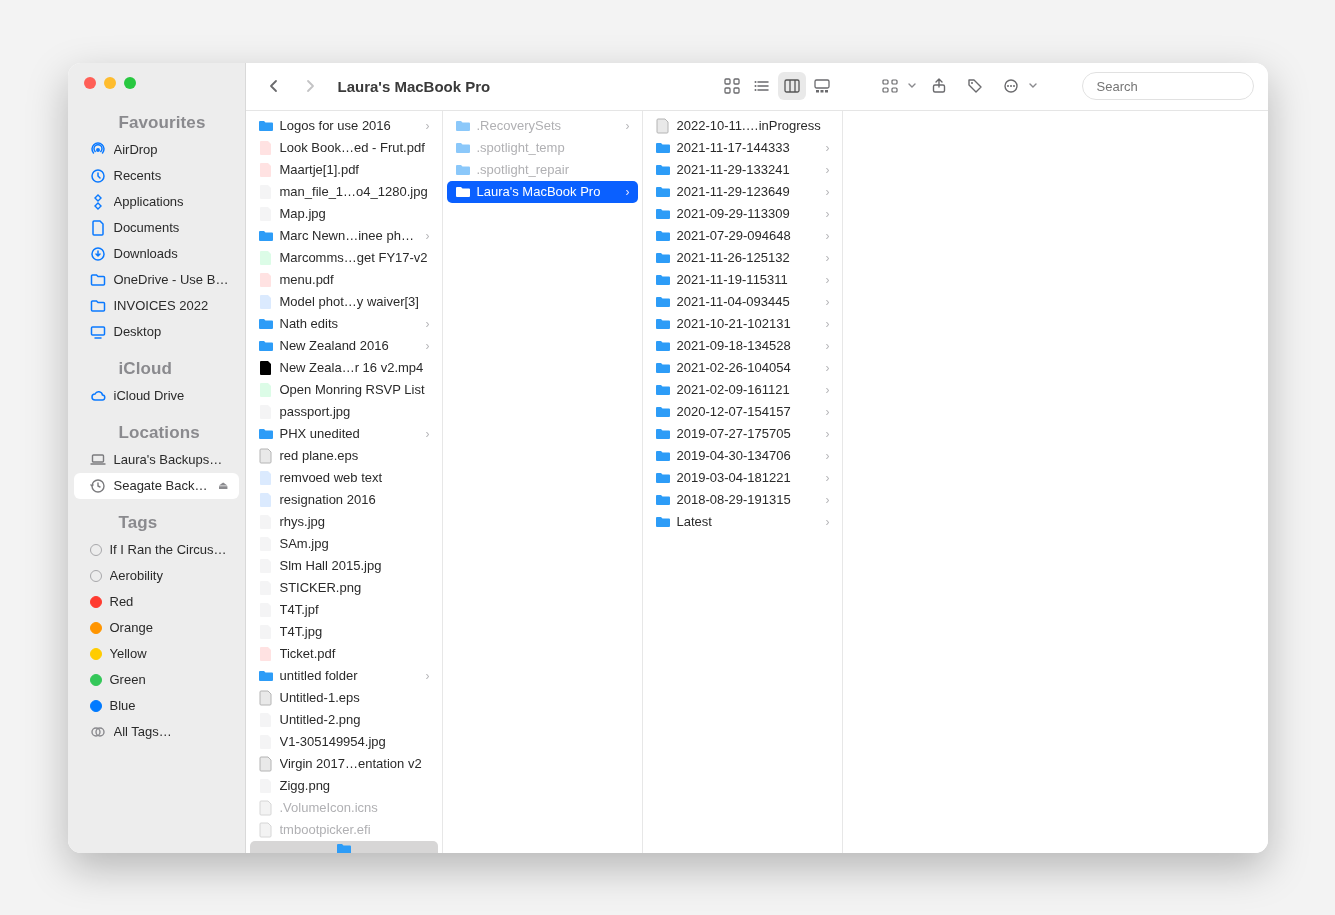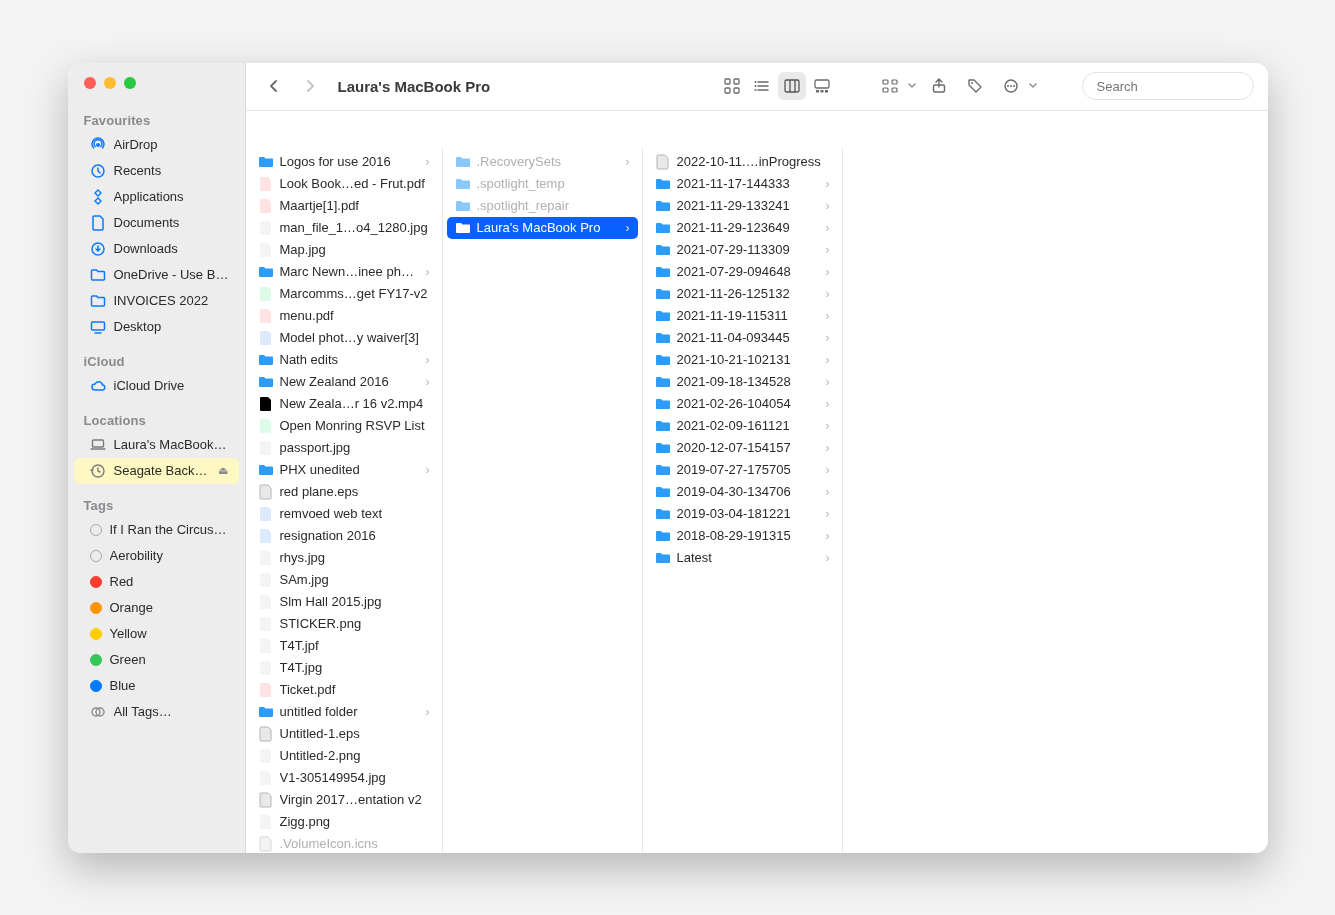--- a/index.html
+++ b/index.html
@@ -20,42 +20,42 @@
   .sidebar {
     width:178px; background:#ededed; padding:14px 0 10px 0;
     border-right:1px solid #d9d9d9;
     display:flex; flex-direction:column;
     font-size:13px; color:#333; overflow:hidden;
   }
   .traffic { display:flex; gap:8px; padding:0 0 18px 16px; }
   .dot { width:12px; height:12px; border-radius:50%; }
   .dot.r{background:#ff5f57;} .dot.y{background:#febc2e;} .dot.g{background:#28c840;}
   .sb-heading {
-    font-size:13px; color:#8a8a8e; font-weight:600;
-    padding:6px 16px 4px; letter-spacing:.1px;
+    font-size:17px; color:#8a8a8e; font-weight:600;
+    padding:6px 16px 4px; letter-spacing:.1px;margin-left:35px;
   }
   .sb-item{
     display:flex; align-items:center; gap:8px;
     padding:4px 10px 4px 16px; height:26px;
     color:#2a2a2a; white-space:nowrap; overflow:hidden;
     border-radius:6px; margin:0 6px;
   }
-  .sb-item.sel{ background:#fef9c3;text-align:center; }
+  .sb-item.sel{ background:#ffffff;text-align:center; }
   .sb-icon{ width:16px; height:16px; display:inline-flex; align-items:center; justify-content:center; color:#0a79ff; flex:0 0 16px;}
   .sb-icon svg{width:16px;height:16px;}
   .tag-dot{width:12px;height:12px;border-radius:50%;border:1.3px solid #a7a7aa; flex:0 0 12px;}
   .tag-dot.fill-red{background:#ff3b30;border-color:#ff3b30;}
   .tag-dot.fill-orange{background:#ff9500;border-color:#ff9500;}
   .tag-dot.fill-yellow{background:#ffcc00;border-color:#ffcc00;}
   .tag-dot.fill-green{background:#34c759;border-color:#34c759;}
   .tag-dot.fill-blue{background:#007aff;border-color:#007aff;}
   .eject{margin-left:auto; color:#8a8a8e; font-size:11px;}
 
   
-  .main { flex:1; display:flex; flex-direction:column; background:#fff;gap:36px;}
+  .main { flex:1; display:flex; flex-direction:column; background:#fff;}
   .toolbar{
     height:48px; display:flex; align-items:center; gap:8px;
     padding:0 14px; border-bottom:1px solid #e5e5e5;
   }
   .tb-btn{
     width:28px; height:28px; border:none; background:transparent; border-radius:6px;
     display:flex; align-items:center; justify-content:center; color:#565656;
   }
   .tb-btn svg{width:16px;height:16px;}
   .tb-title{ font-size:15px; color:#3a3a3a; font-weight:600; margin-left:6px;}
@@ -193,21 +193,21 @@
         </div>
         <div style="height: 8px;"></div>
         <div class="sb-heading">Locations</div>
         <div class="sb-item">
           <span class="sb-icon">
             <svg viewBox="0 0 16 16" style="color:#7b7b7e">
               <rect x="2.5" y="3" width="11" height="7" rx="1" fill="none" stroke="currentColor" stroke-width="1.4"></rect>
               <path d="M1 12h14" stroke="currentColor" stroke-width="1.4" stroke-linecap="round"></path>
             </svg>
           </span>
-          <span class="truncate">Laura's MacBook…</span>
+          <span class="truncate">Laura's Backups…</span>
         </div>
         <div class="sb-item sel">
           <span class="sb-icon">
             <svg viewBox="0 0 16 16" style="color:#7b7b7e">
               <circle cx="8" cy="8" r="6" fill="none" stroke="currentColor" stroke-width="1.4"></circle>
               <path d="M8 5v3l2 1" fill="none" stroke="currentColor" stroke-width="1.4" stroke-linecap="round"></path>
               <path d="M2 8l-1.5-1.5M2 8l1.5-1.5" stroke="currentColor" stroke-width="1.2"></path>
             </svg>
           </span>
           <span class="truncate">Seagate Backu…</span>
@@ -716,21 +716,21 @@
             </span>
             <span class="label">2021-11-29-123649</span>
             <span class="chev">›</span>
           </div>
           <div class="row">
             <span class="fi folder">
               <svg viewBox="0 0 16 16">
                 <path d="M1 4a1 1 0 011-1h4l1.5 1.5H14a1 1 0 011 1V12a1 1 0 01-1 1H2a1 1 0 01-1-1z"></path>
               </svg>
             </span>
-            <span class="label">2021-07-29-113309</span>
+            <span class="label">2021-09-29-113309</span>
             <span class="chev">›</span>
           </div>
           <div class="row">
             <span class="fi folder">
               <svg viewBox="0 0 16 16">
                 <path d="M1 4a1 1 0 011-1h4l1.5 1.5H14a1 1 0 011 1V12a1 1 0 01-1 1H2a1 1 0 01-1-1z"></path>
               </svg>
             </span>
             <span class="label">2021-07-29-094648</span>
             <span class="chev">›</span>

